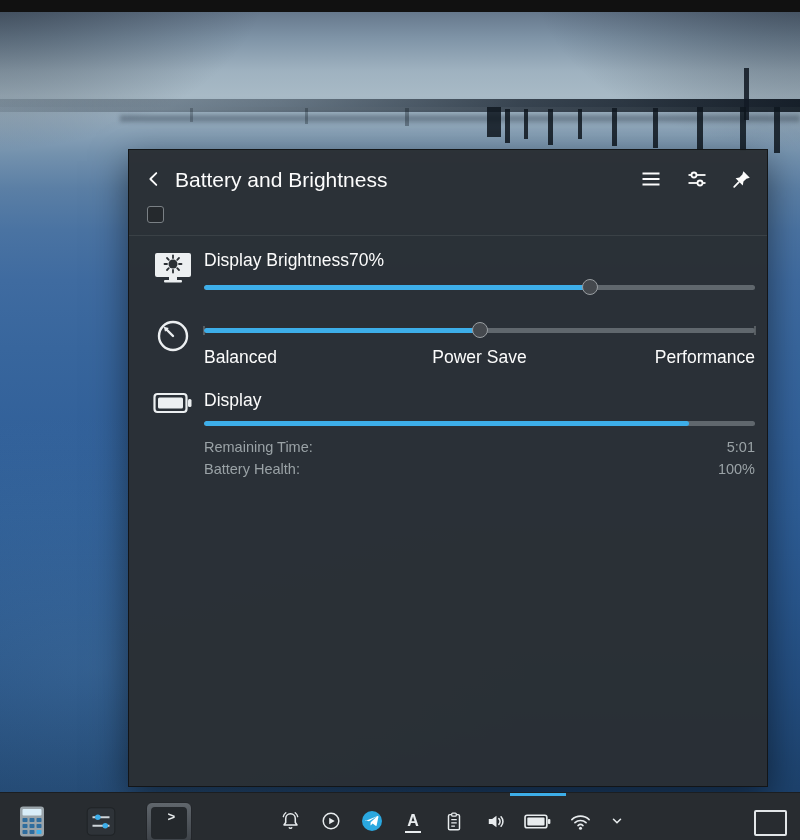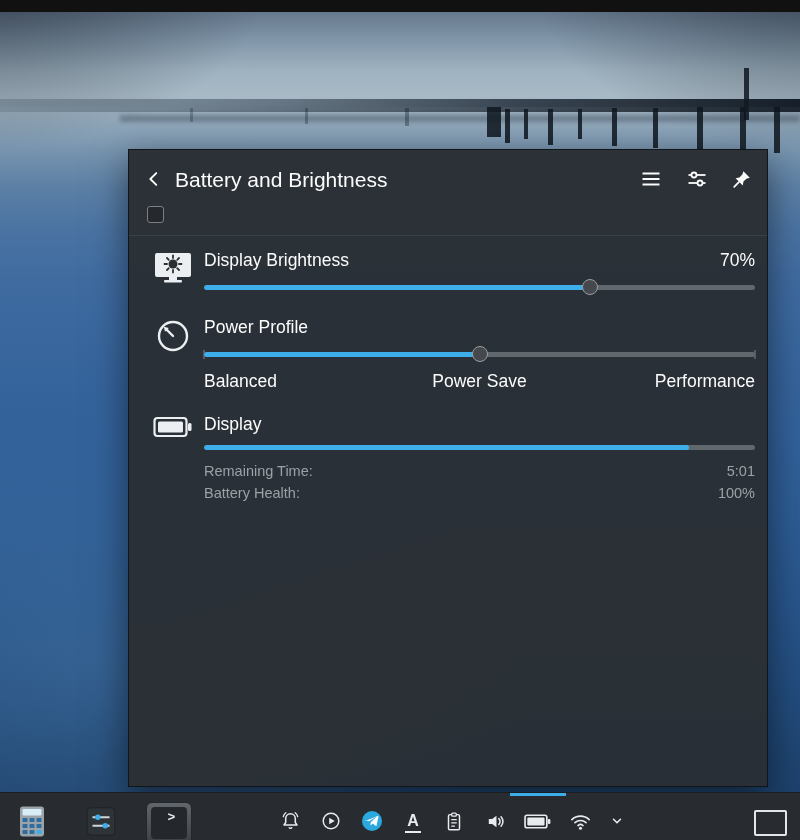--- a/index.html
+++ b/index.html
@@ -42,21 +42,21 @@
     font-size:16.5px; color:#f2f4f5; cursor:pointer; }
   .checkbox { width:17px; height:17px; border:1px solid #7a8085; border-radius:3px;
     background:#25292d; flex:0 0 auto; }
 
   .separator { height:1px; background:rgba(255,255,255,0.08); margin:12px -12px 0; }
 
   .content { padding-top:12px; }
   .row { display:flex; margin-bottom:20px; }
   .row-icon { width:63px; display:flex; justify-content:center; align-items:flex-start; padding-top:3px; }
   .row-body { flex:1; min-width:0; }
-  .row-head { display:flex; justify-content:space-between; align-items:baseline;
+  .row-head { display:flex; align-items:baseline;
     font-size:17.5px; line-height:24px; }
   .value-group { display:flex; gap:9px; align-items:baseline; }
   .muted { color:#9aa2a6; }
 
   .slider { position:relative; height:16px; margin-top:7px; cursor:pointer; }
   .track { position:absolute; left:0; right:0; top:6px; height:5px; border-radius:2.5px; background:#60676d; overflow:hidden; }
   .fill { height:100%; width:0; background:#3daee9; border-radius:2.5px; }
   .handle { position:absolute; top:0; width:16px; height:16px; border-radius:50%;
     background:#45494e; border:1px solid #999ea2; transform:translateX(-50%); }
   .tick { position:absolute; top:4px; width:2px; height:9px; background:#565c61; transform:translateX(-50%); }
@@ -201,23 +201,20 @@
 
       <div class="row">
         <div class="row-icon">
           <svg width="36" height="36" viewBox="0 0 36 36">
             <circle cx="18" cy="18" r="14" fill="none" stroke="#eceff1" stroke-width="2.4"></circle>
             <path d="M18 18 L11.5 11.5" stroke="#eceff1" stroke-width="2.4" stroke-linecap="round"></path>
             <path d="M8.8 8.8 l5 1.2 -3.8 3.8 z" fill="#eceff1"></path>
           </svg>
         </div>
         <div class="row-body">
-          <div class="row-head">
-            <span>Power Profile</span>
-          </div>
           <div class="slider">
             <div class="tick" style="left:0%;"></div>
             <div class="tick" style="left:50%;"></div>
             <div class="tick" style="left:100%;"></div>
             <div class="track">
               <div class="fill" style="width: 50%;"></div>
             </div>
             <div class="handle" style="left: 50%;"></div>
           </div>
           <div class="profile-labels">

